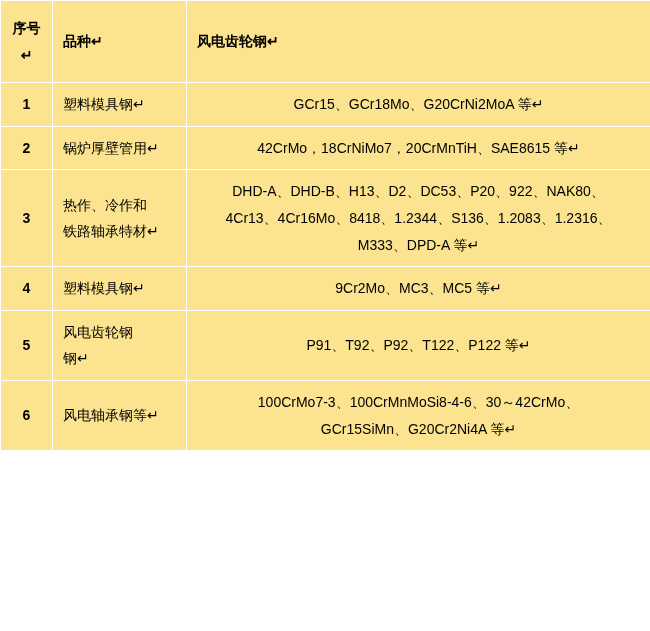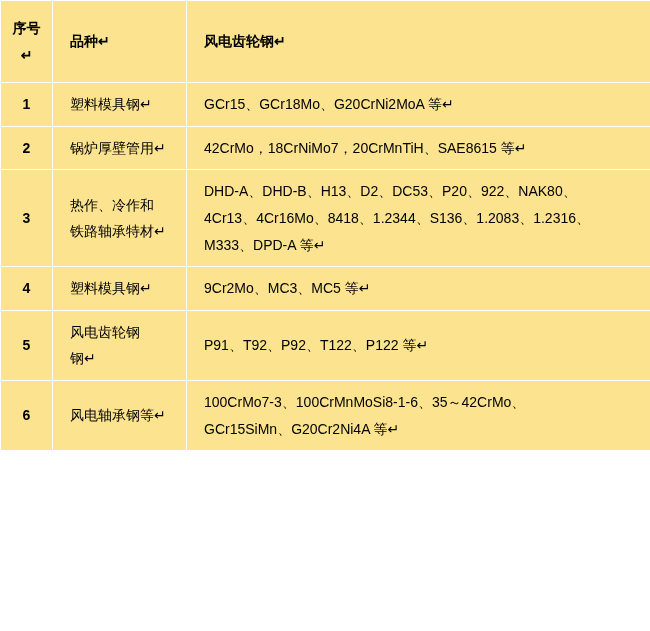--- a/index.html
+++ b/index.html
@@ -25,21 +25,21 @@
     background: #fbe38f;
   }
   table.steel-table col.col-no    { width: 52px; }
   table.steel-table col.col-type  { width: 134px; }
   table.steel-table col.col-grade { width: 464px; }
 
   table.steel-table th,
   table.steel-table td {
     border: 1px solid #ffffff;
     vertical-align: middle;
-    padding: 8px 17px;
+    padding: 8px 10px;
     box-sizing: border-box;
     color: #000000;
     font-size: 14px;
     line-height: 1.9;
   }
   table.steel-table thead th {
     background: #fbe38f;
     font-weight: bold;
     text-align: left;
     font-size: 14px;
@@ -60,21 +60,21 @@
     font-size: 14px;
     padding-left: 4px;
     padding-right: 4px;
   }
   td.cell-type {
     text-align: left;
     font-size: 13.5px;
     line-height: 2.05;
   }
   td.cell-grade {
-    text-align: left;
+    text-align: center;
     font-size: 14px;
     line-height: 2.05;
   }
   .grade-line {
     display: block;
     white-space: nowrap;
   }
   .type-line {
     display: block;
   }
@@ -151,20 +151,20 @@
           <span class="grade-line">P91、T92、P92、T122、P122 等↵</span>
         </td>
       </tr>
 
       <tr>
         <td class="cell-no">6</td>
         <td class="cell-type">
           <span class="type-line">风电轴承钢等↵</span>
         </td>
         <td class="cell-grade">
-          <span class="grade-line">100CrMo7-3、100CrMnMoSi8-1-6、35～42CrMo、</span>
+          <span class="grade-line">100CrMo7-3、100CrMnMoSi8-4-6、30～42CrMo、</span>
           <span class="grade-line">GCr15SiMn、G20Cr2Ni4A 等↵</span>
         </td>
       </tr>
 
     </tbody>
   </table>
 </div>
 
 </body></html>

